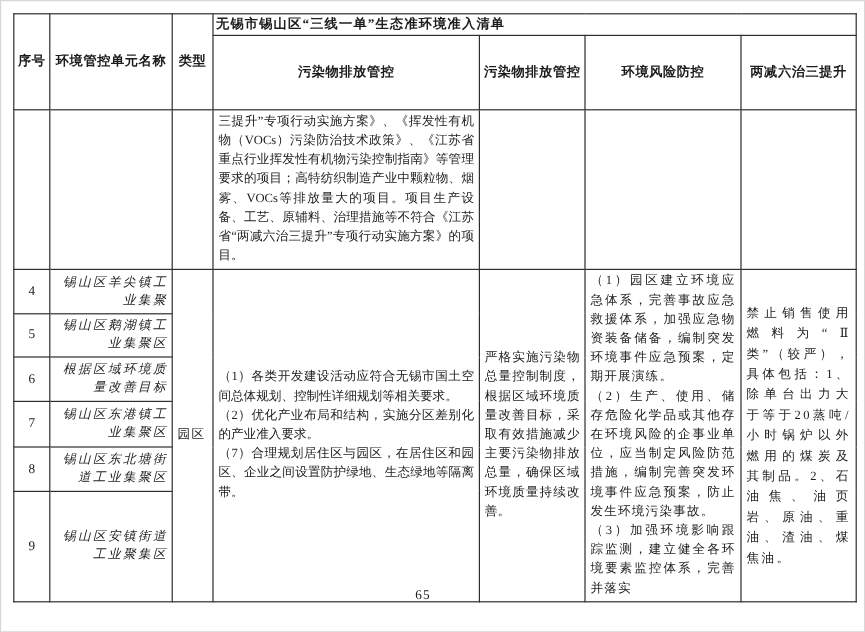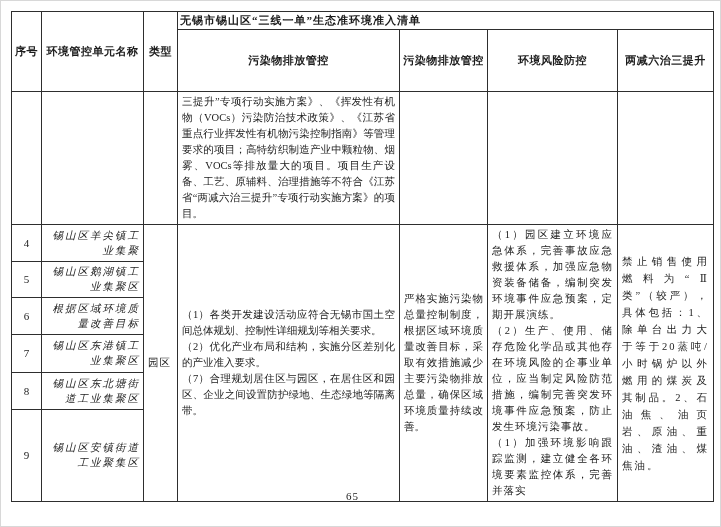--- a/index.html
+++ b/index.html
@@ -111,21 +111,21 @@
         <td rowspan="6" class="type">园区</td>
         <td rowspan="6" class="body-text">
           <div class="para">（1）各类开发建设活动应符合无锡市国土空间总体规划、控制性详细规划等相关要求。</div>
           <div class="para">（2）优化产业布局和结构，实施分区差别化的产业准入要求。</div>
           <div class="para">（7）合理规划居住区与园区，在居住区和园区、企业之间设置防护绿地、生态绿地等隔离带。</div>
         </td>
         <td rowspan="6" class="body-text">严格实施污染物总量控制制度，根据区域环境质量改善目标，采取有效措施减少主要污染物排放总量，确保区域环境质量持续改善。</td>
         <td rowspan="6" class="body-text v-top ls1">
           <div class="para">（1）园区建立环境应急体系，完善事故应急救援体系，加强应急物资装备储备，编制突发环境事件应急预案，定期开展演练。</div>
           <div class="para">（2）生产、使用、储存危险化学品或其他存在环境风险的企事业单位，应当制定风险防范措施，编制完善突发环境事件应急预案，防止发生环境污染事故。</div>
-          <div class="para">（1）加强环境影响跟踪监测，建立健全各环境要素监控体系，完善并落实</div>
+          <div class="para">（3）加强环境影响跟踪监测，建立健全各环境要素监控体系，完善并落实</div>
         </td>
         <td rowspan="6" class="body-text ls2">禁止销售使用燃料为“Ⅱ类”（较严），具体包括：1、除单台出力大于等于20蒸吨/小时锅炉以外燃用的煤炭及其制品。2、石油焦、油页岩、原油、重油、渣油、煤焦油。</td>
       </tr>
       <tr class="r-unit">
         <td class="serial">5</td>
         <td class="name">锡山区鹅湖镇工业集聚区</td>
       </tr>
       <tr class="r-unit">
         <td class="serial">6</td>
         <td class="name">根据区域环境质量改善目标</td>

